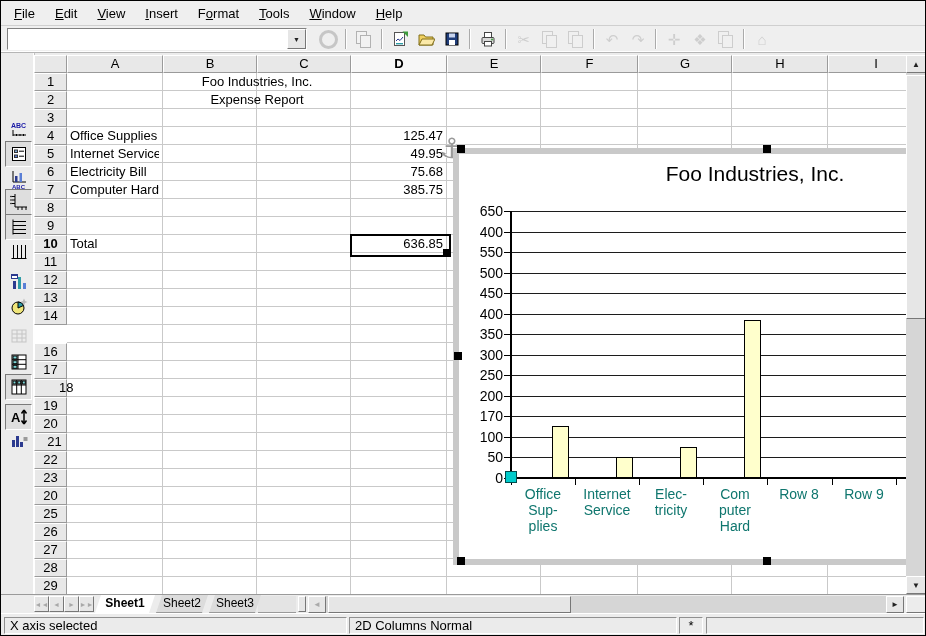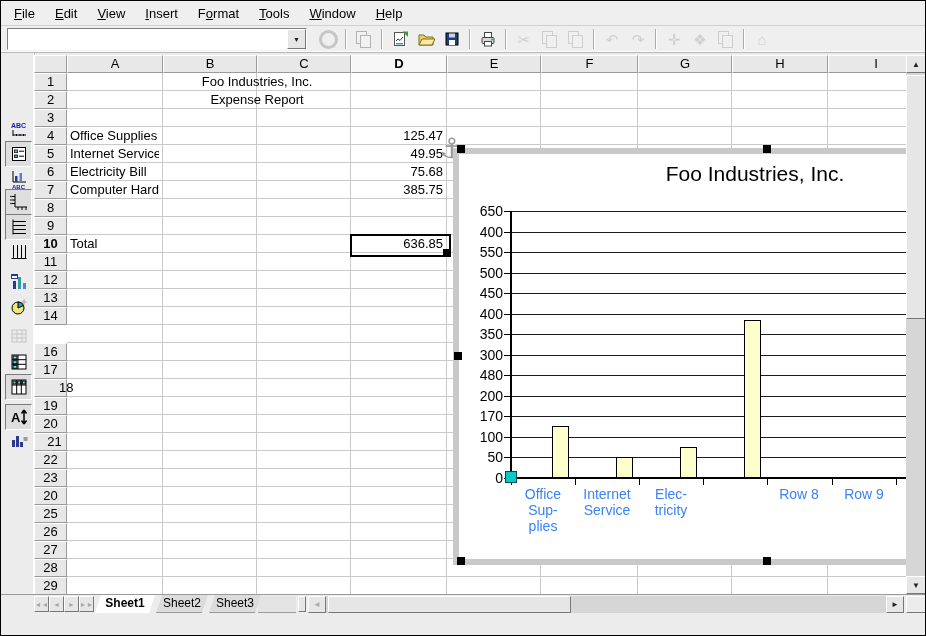--- a/index.html
+++ b/index.html
@@ -45,21 +45,21 @@
   #anchor{position:absolute;font-size:28px;line-height:1;color:#9a9a9a;text-shadow:1px 1px 0 #fff;z-index:18;}
 
   
   #chart{position:absolute;left:419px;top:93px;width:628px;height:405px;background:#fff;border:6px solid #C9C9C9;z-index:20;}
   .ctitle{position:absolute;left:96px;top:8px;width:400px;text-align:center;font-size:21px;color:#000;}
   .cgrid{position:absolute;height:1px;background:#1c1c1c;}
   .cylab{position:absolute;font-size:14px;text-align:right;color:#000;}
   .cytick{position:absolute;height:1px;width:7px;background:#000;}
   .cxtick{position:absolute;width:1px;height:6px;background:#000;}
   .caxis{position:absolute;background:#000;}
-  .cxlab{position:absolute;font-size:14px;line-height:16px;text-align:center;white-space:pre-line;color:#3b82f6;}
+  .cxlab{position:absolute;font-size:14px;line-height:16px;text-align:center;white-space:pre-line;color:#0f766e;}
   .cbar{position:absolute;background:#FFFFCC;border:1px solid #000;box-sizing:border-box;}
   .objhandle{position:absolute;width:8px;height:8px;background:#000;z-index:40;}
   #xaxis-handle{position:absolute;width:12px;height:12px;background:#00CBCB;border:1px solid #004C4C;box-sizing:border-box;z-index:41;}
 
   
   #vscroll{position:absolute;left:905px;top:54px;width:20px;height:539px;background:#D6D6D6;}
   .sbtn{position:absolute;left:0;width:20px;height:18px;background:#E6E6E6;border:1px solid;border-color:#fff #777 #777 #fff;box-sizing:border-box;display:flex;align-items:center;justify-content:center;font-size:8px;color:#222;}
   #vthumb{position:absolute;left:0;top:20px;width:20px;height:244px;background:#E6E6E6;border:1px solid;border-color:#fff #777 #777 #fff;box-sizing:border-box;}
 
   
@@ -284,21 +284,21 @@
         <div class="cgrid" style="left: 52px; width: 576px; top: 283px;"></div>
         <div class="cylab" style="left: 0px; width: 44px; top: 275px;">100</div>
         <div class="cytick" style="left: 45px; top: 283px;"></div>
         <div class="cgrid" style="left: 52px; width: 576px; top: 262px;"></div>
         <div class="cylab" style="left: 0px; width: 44px; top: 254px;">170</div>
         <div class="cytick" style="left: 45px; top: 262px;"></div>
         <div class="cgrid" style="left: 52px; width: 576px; top: 242px;"></div>
         <div class="cylab" style="left: 0px; width: 44px; top: 234px;">200</div>
         <div class="cytick" style="left: 45px; top: 242px;"></div>
         <div class="cgrid" style="left: 52px; width: 576px; top: 221px;"></div>
-        <div class="cylab" style="left: 0px; width: 44px; top: 213px;">480</div>
+        <div class="cylab" style="left: 0px; width: 44px; top: 213px;">250</div>
         <div class="cytick" style="left: 45px; top: 221px;"></div>
         <div class="cgrid" style="left: 52px; width: 576px; top: 201px;"></div>
         <div class="cylab" style="left: 0px; width: 44px; top: 193px;">300</div>
         <div class="cytick" style="left: 45px; top: 201px;"></div>
         <div class="cgrid" style="left: 52px; width: 576px; top: 180px;"></div>
         <div class="cylab" style="left: 0px; width: 44px; top: 172px;">350</div>
         <div class="cytick" style="left: 45px; top: 180px;"></div>
         <div class="cgrid" style="left: 52px; width: 576px; top: 160px;"></div>
         <div class="cylab" style="left: 0px; width: 44px; top: 152px;">400</div>
         <div class="cytick" style="left: 45px; top: 160px;"></div>
@@ -330,20 +330,23 @@
         <div class="cbar" style="left: 157px; width: 17px; top: 303px; height: 21px; background: rgb(255, 255, 204); border-color: rgb(0, 0, 0);"></div>
         <div class="cbar" style="left: 221px; width: 17px; top: 293px; height: 31px; background: rgb(255, 255, 204); border-color: rgb(0, 0, 0);"></div>
         <div class="cbar" style="left: 285px; width: 17px; top: 166px; height: 158px; background: rgb(255, 255, 204); border-color: rgb(0, 0, 0);"></div>
         <div class="cxlab" style="left: 52px; width: 64px; top: 332px;">Office
 Sup-
 plies</div>
         <div class="cxlab" style="left: 116px; width: 64px; top: 332px;">Internet
 Service</div>
         <div class="cxlab" style="left: 180px; width: 64px; top: 332px;">Elec-
 tricity</div>
+        <div class="cxlab" style="left: 244px; width: 64px; top: 332px;">Com
+puter
+Hard</div>
         <div class="cxlab" style="left: 308px; width: 64px; top: 332px;">Row 8</div>
         <div class="cxlab" style="left: 373px; width: 64px; top: 332px;">Row 9</div>
       </div>
     <div id="anchor" style="left: 405px; top: 80px;">⚓</div>
   <div class="corner"></div>
       <div class="colh" style="left: 33px; width: 96px;">A</div>
       <div class="colh" style="left: 129px; width: 94px;">B</div>
       <div class="colh" style="left: 223px; width: 94px;">C</div>
       <div class="colh sel" style="left: 317px; width: 96px;">D</div>
       <div class="colh" style="left: 413px; width: 94px;">E</div>
@@ -453,14 +456,20 @@
     <span id="tabstrip-empty"></span>
     <span id="tabsplit"></span>
     <span class="hbtn" style="left:307px;color:#aaa">◄</span>
     <div id="htrack">
       <div id="hthumb"></div>
     </div>
     <span class="hbtn" style="left:885px;color:#222">►</span>
     <span id="corner-box"></span>
   <span class="tab active" style="left: 94px; width: 60px;">Sheet1</span><span class="tab" style="left: 155px; width: 52px;">Sheet2</span><span class="tab" style="left: 208px; width: 52px;">Sheet3</span></div>
 
+  <div id="statusbar">
+    <span class="spanel" style="left:3px;width:343px">X axis selected</span>
+    <span class="spanel" style="left:348px;width:328px">2D Columns Normal</span>
+    <span class="spanel" style="left:678px;width:24px;text-align:center">*</span>
+    <span class="spanel" style="left:705px;width:218px"></span>
+  </div>
 
 </div>
 
 </body></html>

